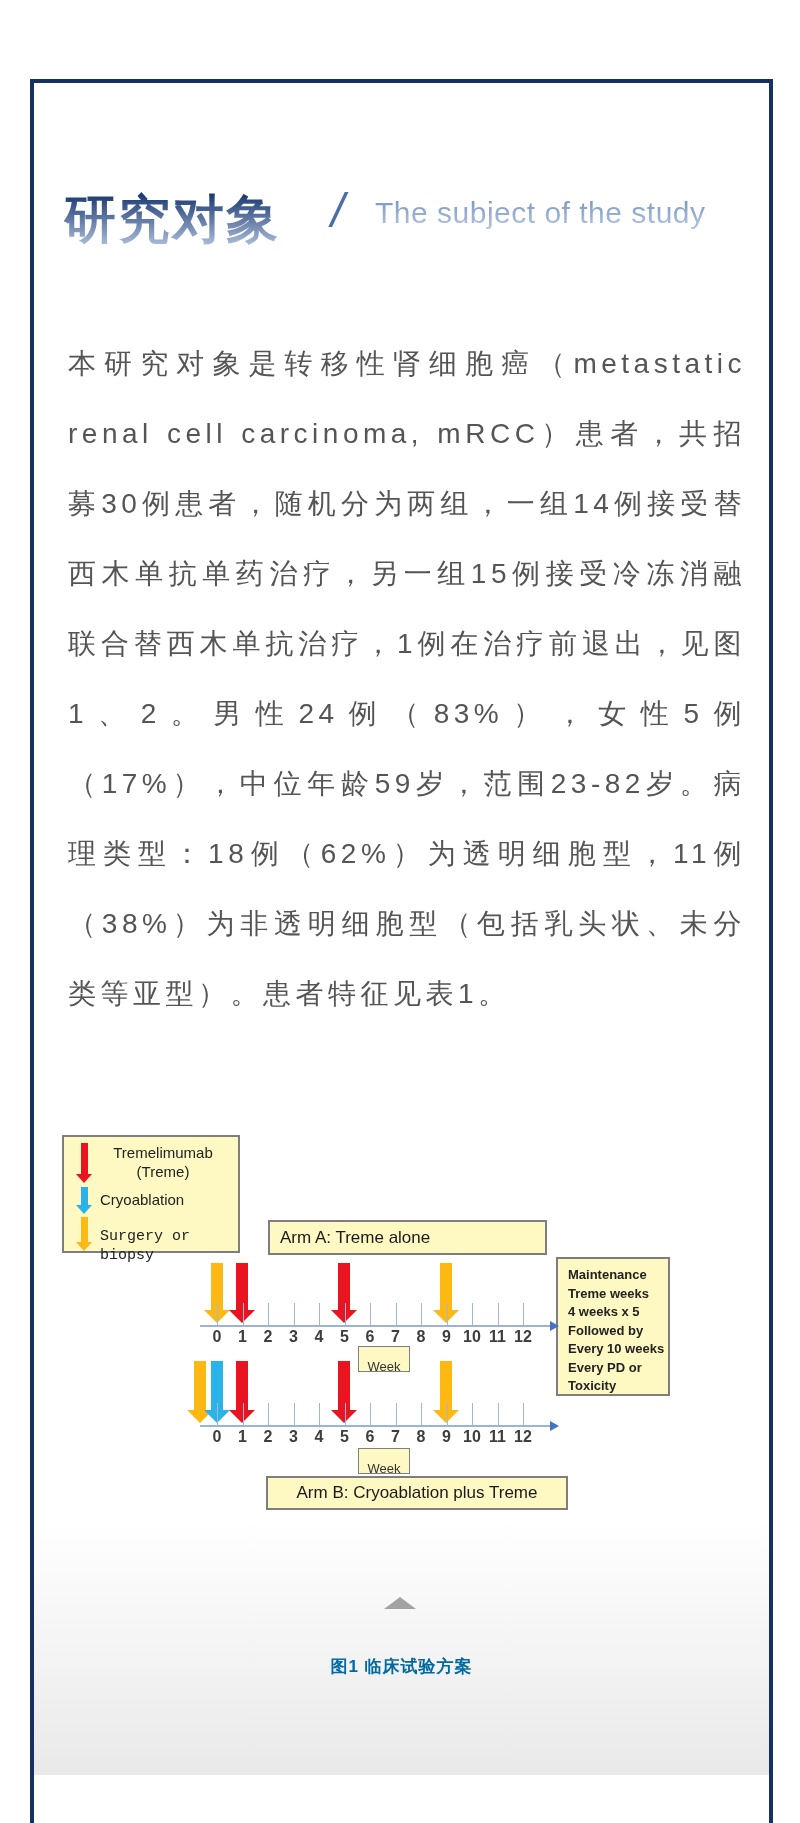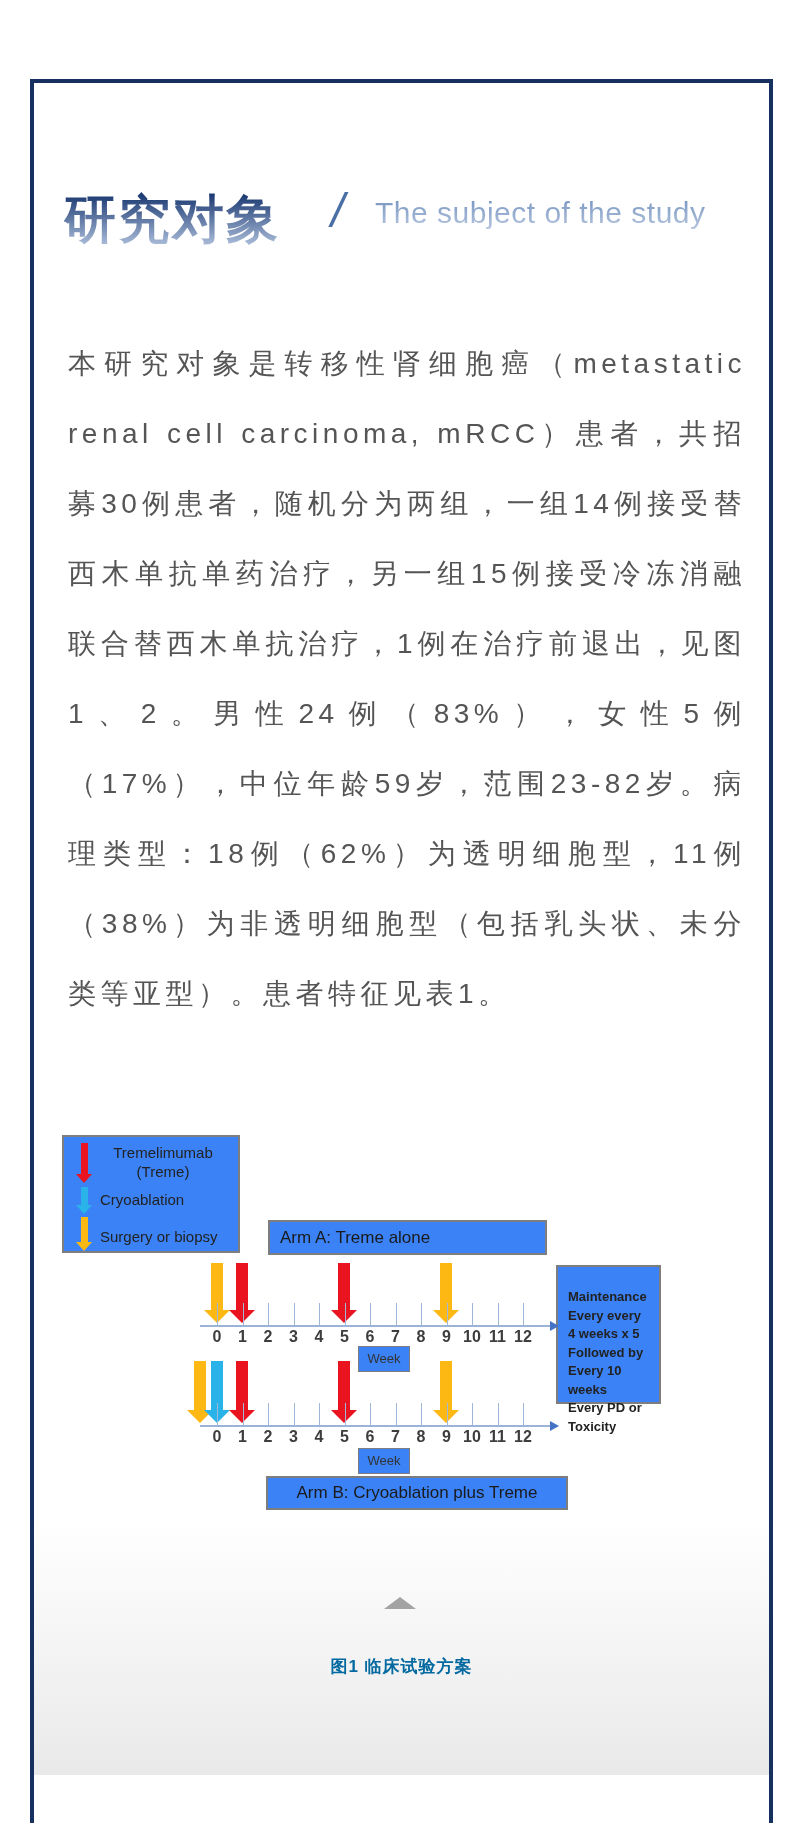--- a/index.html
+++ b/index.html
@@ -40,53 +40,53 @@
 
   
   .body-text{
     position:absolute;left:26px;top:238px;width:678px;margin:8px;
     font-size:28px;line-height:70px;letter-spacing:4.5px;
     color:#555555;text-align:justify;
   }
 
   
   .figure{position:absolute;left:16px;top:1047px;width:660px;height:402px;background:transparent;}
-  .box{position:absolute;box-sizing:border-box;border:2px solid #7e7e7e;background:#3b82f6;}
+  .box{position:absolute;box-sizing:border-box;border:2px solid #7e7e7e;background:#fef9c3;}
 
   .legend{left:12px;top:5px;width:178px;height:118px;}
   .legend-label{position:absolute;font-size:15px;color:#222;line-height:19px;}
   .legend-label-1{left:28px;top:6px;width:142px;text-align:center;}
   .legend-label-2{left:36px;top:53px;}
-  .legend-label-3{left:36px;top:90px;}
+  .legend-label-3{left:36px;top:90px;font-family:Liberation Mono, monospace;}
 
   .arm-a-box{left:218px;top:90px;width:279px;height:35px;}
   .arm-a-box .lbl{font-size:17px;color:#1a1a1a;line-height:31px;padding-left:10px;}
   .arm-b-box{left:216px;top:346px;width:302px;height:34px;}
   .arm-b-box .lbl{font-size:17px;color:#1a1a1a;line-height:30px;text-align:center;}
 
-  .maint{left:506px;top:135px;width:105px;height:139px;padding:21px 0 0 10px;}
+  .maint{left:506px;top:127px;width:114px;height:139px;padding:7px 0 0 10px;}
   .maint div{font-size:13px;font-weight:600;color:#222;line-height:18.5px;}
 
   .timeline{position:absolute;left:150px;width:350px;height:22px;border-bottom:2px solid #9ab3d6;}
   .timeline::after{
     content:"";position:absolute;right:-9px;bottom:-6px;width:0;height:0;
     border-left:9px solid #4472c4;border-top:5px solid transparent;border-bottom:5px solid transparent;
   }
   .tl-a{top:173px;} .tl-b{top:273px;}
   .tick{position:absolute;bottom:0;width:1px;height:22px;background:#9fb8d9;}
   .week-labels{position:absolute;left:150px;width:356px;height:22px;}
   .wl-a{top:198px;} .wl-b{top:298px;}
   .week-labels span{
     position:absolute;top:0;width:34px;margin-left:-17px;text-align:center;
     font-size:16px;font-weight:600;color:#3d3d3d;
   }
 
   .week-box{left:308px;width:52px;height:26px;border-width:1.5px;}
   .wb-a{top:216px;} .wb-b{top:318px;}
-  .week-box .lbl{font-size:13px;color:#333;line-height:23px;text-align:center;}
+  .week-box .lbl{font-size:13px;color:#333;line-height:23px;text-align:center;margin-top:8px;}
 
   
   .fa{position:absolute;width:26px;transform:translateX(-50%);}
   .fa::before{content:"";display:block;margin:0 auto;width:12px;height:calc(100% - 13px);background:var(--c);}
   .fa::after{content:"";display:block;margin:0 auto;width:0;height:0;
     border-left:13px solid transparent;border-right:13px solid transparent;border-top:13px solid var(--c);}
   .fa.sm{width:16px;}
   .fa.sm::before{width:7px;height:calc(100% - 9px);}
   .fa.sm::after{border-left-width:8px;border-right-width:8px;border-top-width:9px;}
   .c-red{--c:#e9141f;} .c-blue{--c:#29b3e8;} .c-yellow{--c:#fdb813;}
@@ -142,21 +142,21 @@
       <div class="fa sm c-yellow leg-arrow-3"></div>
       <div class="legend-label legend-label-3">Surgery or biopsy</div>
     </div>
 
     <div class="box arm-a-box">
       <div class="lbl">Arm A: Treme alone</div>
     </div>
 
     <div class="box maint">
       <div>Maintenance</div>
-      <div>Every every</div>
+      <div>Treme weeks</div>
       <div>4 weeks x 5</div>
       <div>Followed by</div>
       <div>Every 10 weeks</div>
       <div>Every PD or</div>
       <div>Toxicity</div>
     </div>
 
     <div class="fa c-yellow aa-1"></div>
     <div class="fa c-red aa-2"></div>
     <div class="fa c-red aa-3"></div>

